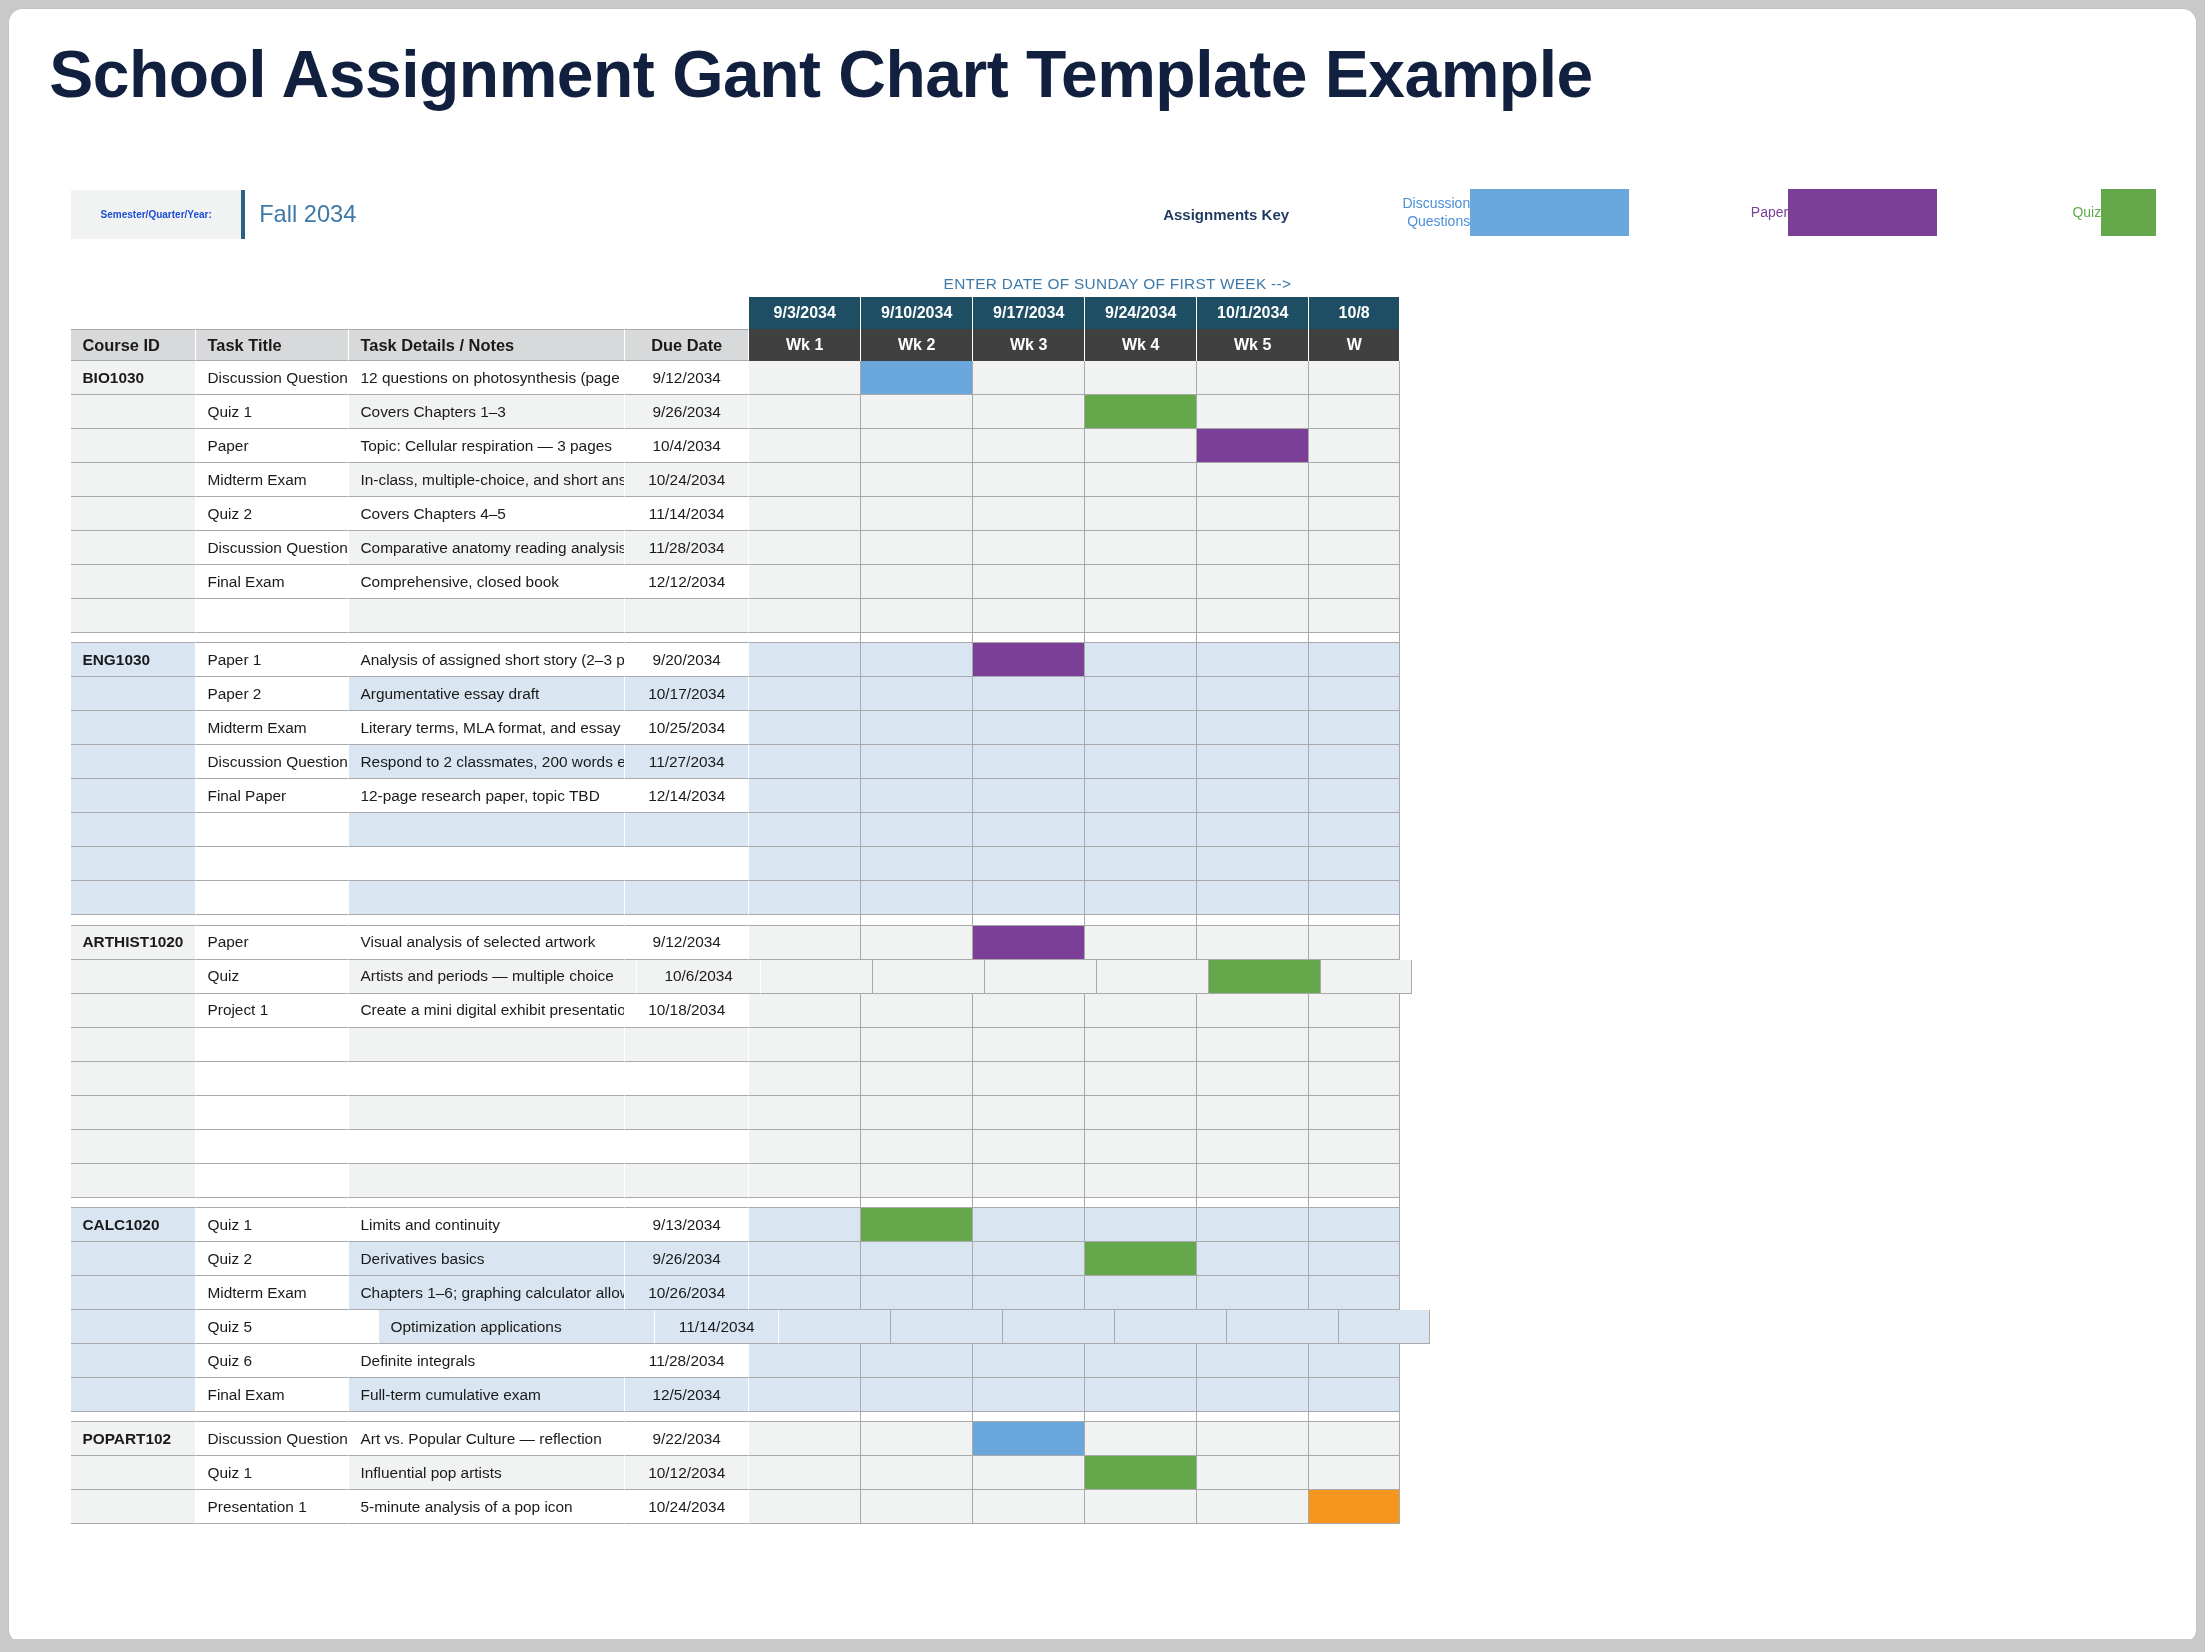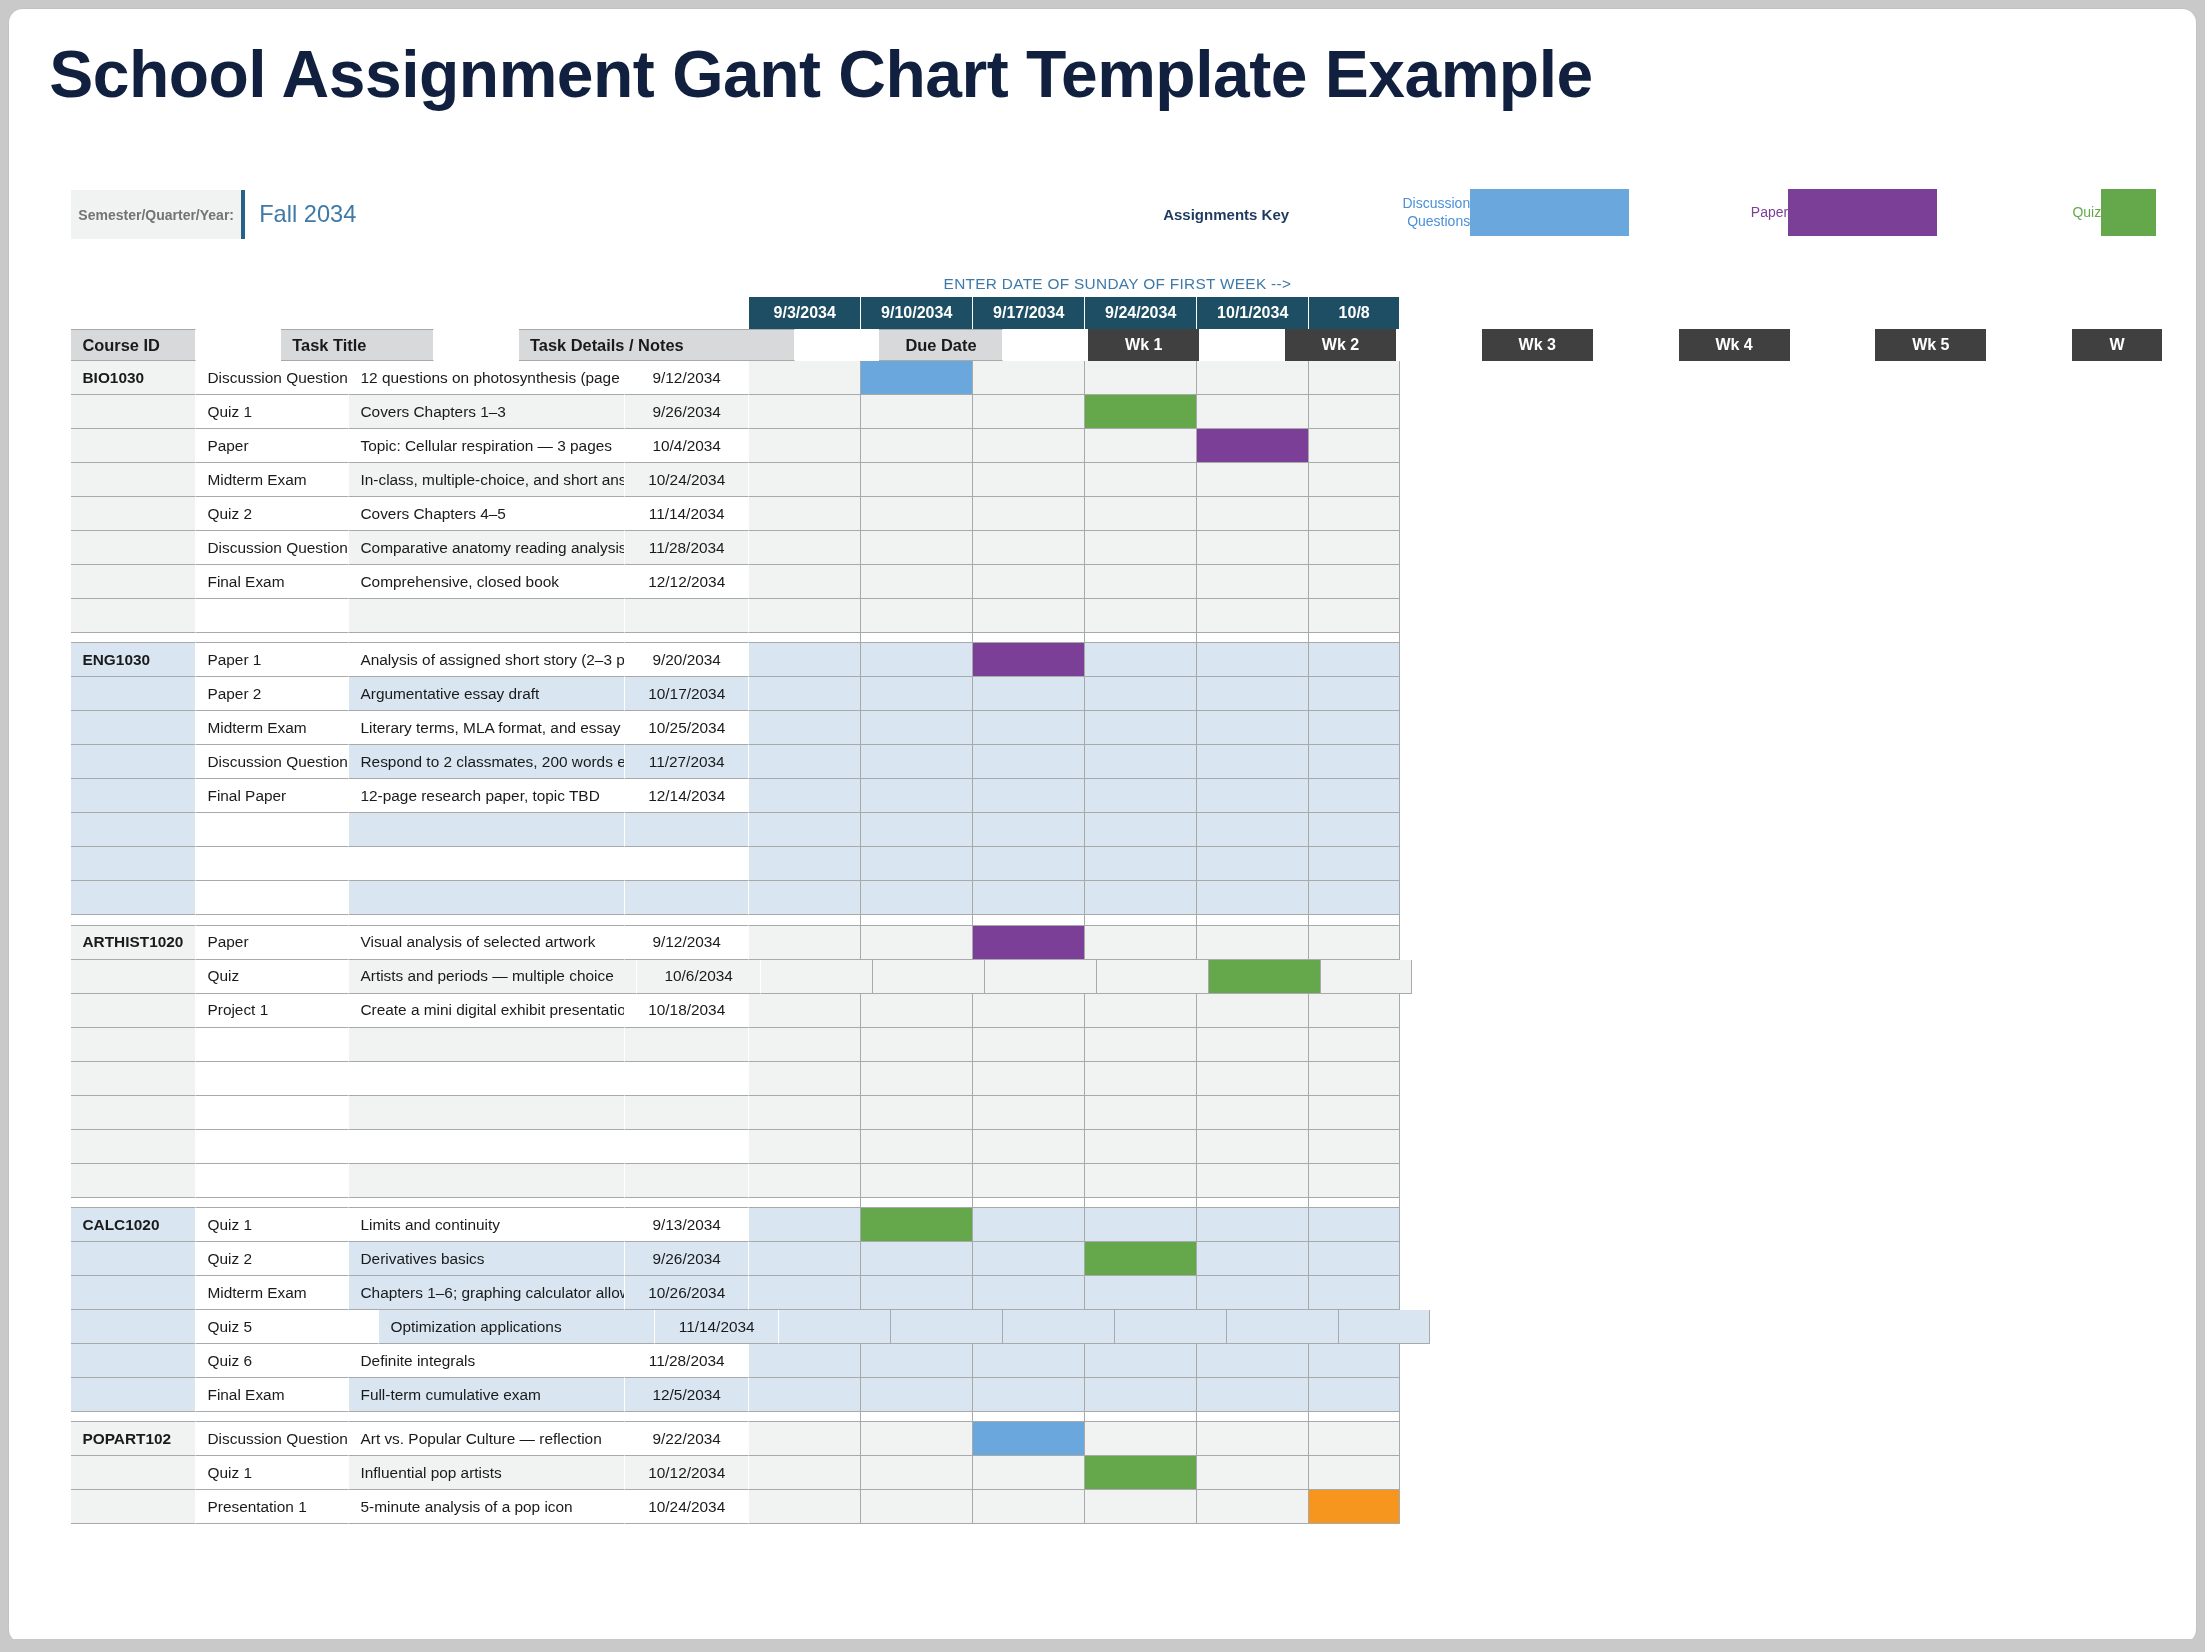--- a/index.html
+++ b/index.html
@@ -23,21 +23,21 @@
     letter-spacing:-0.5px;white-space:nowrap;
   }
 
   
   .semBox{
     position:absolute;left:62px;top:181px;
     width:170px;height:49px;background:#f1f2f2;
     border-right:4.6px solid #2a6287;
     display:flex;align-items:center;justify-content:center;
   }
-  .semLabel{font-size:14px;font-weight:bold;color:#737373;text-align:center;}
+  .semLabel{font-size:10px;font-weight:bold;color:#1d4ed8;text-align:center;}
   .semValue{
     position:absolute;left:250px;top:181px;height:49px;
     display:flex;align-items:center;
     font-size:23.6px;color:#3f79a8;
   }
   .keyLabel{
     position:absolute;left:1154px;top:181px;height:49px;
     display:flex;align-items:center;
     font-size:15px;font-weight:bold;color:#1f3a5f;
   }
@@ -56,21 +56,21 @@
 
   .enterDate{
     position:absolute;right:905px;top:266px;
     font-size:15.4px;color:#3f79a8;white-space:nowrap;
     letter-spacing:0.3px;
   }
 
   
   .grid{position:absolute;left:62px;top:288px;width:2092px;}
   .hdrRow{display:flex;height:32px;}
-  .hdrRow2{display:flex;height:32px;justify-content:space-between;}
+  .hdrRow2{display:flex;height:32px;}
   .dateCell{
     background:#1d4e63;color:#fff;font-weight:bold;font-size:16px;
     display:flex;align-items:center;justify-content:center;
     border-right:1.5px solid #ffffff;box-sizing:border-box;
   }
   .wkCell{
     background:#404040;color:#fff;font-weight:bold;font-size:16px;
     display:flex;align-items:center;justify-content:center;
     border-right:1.5px solid #ffffff;box-sizing:border-box;
   }

